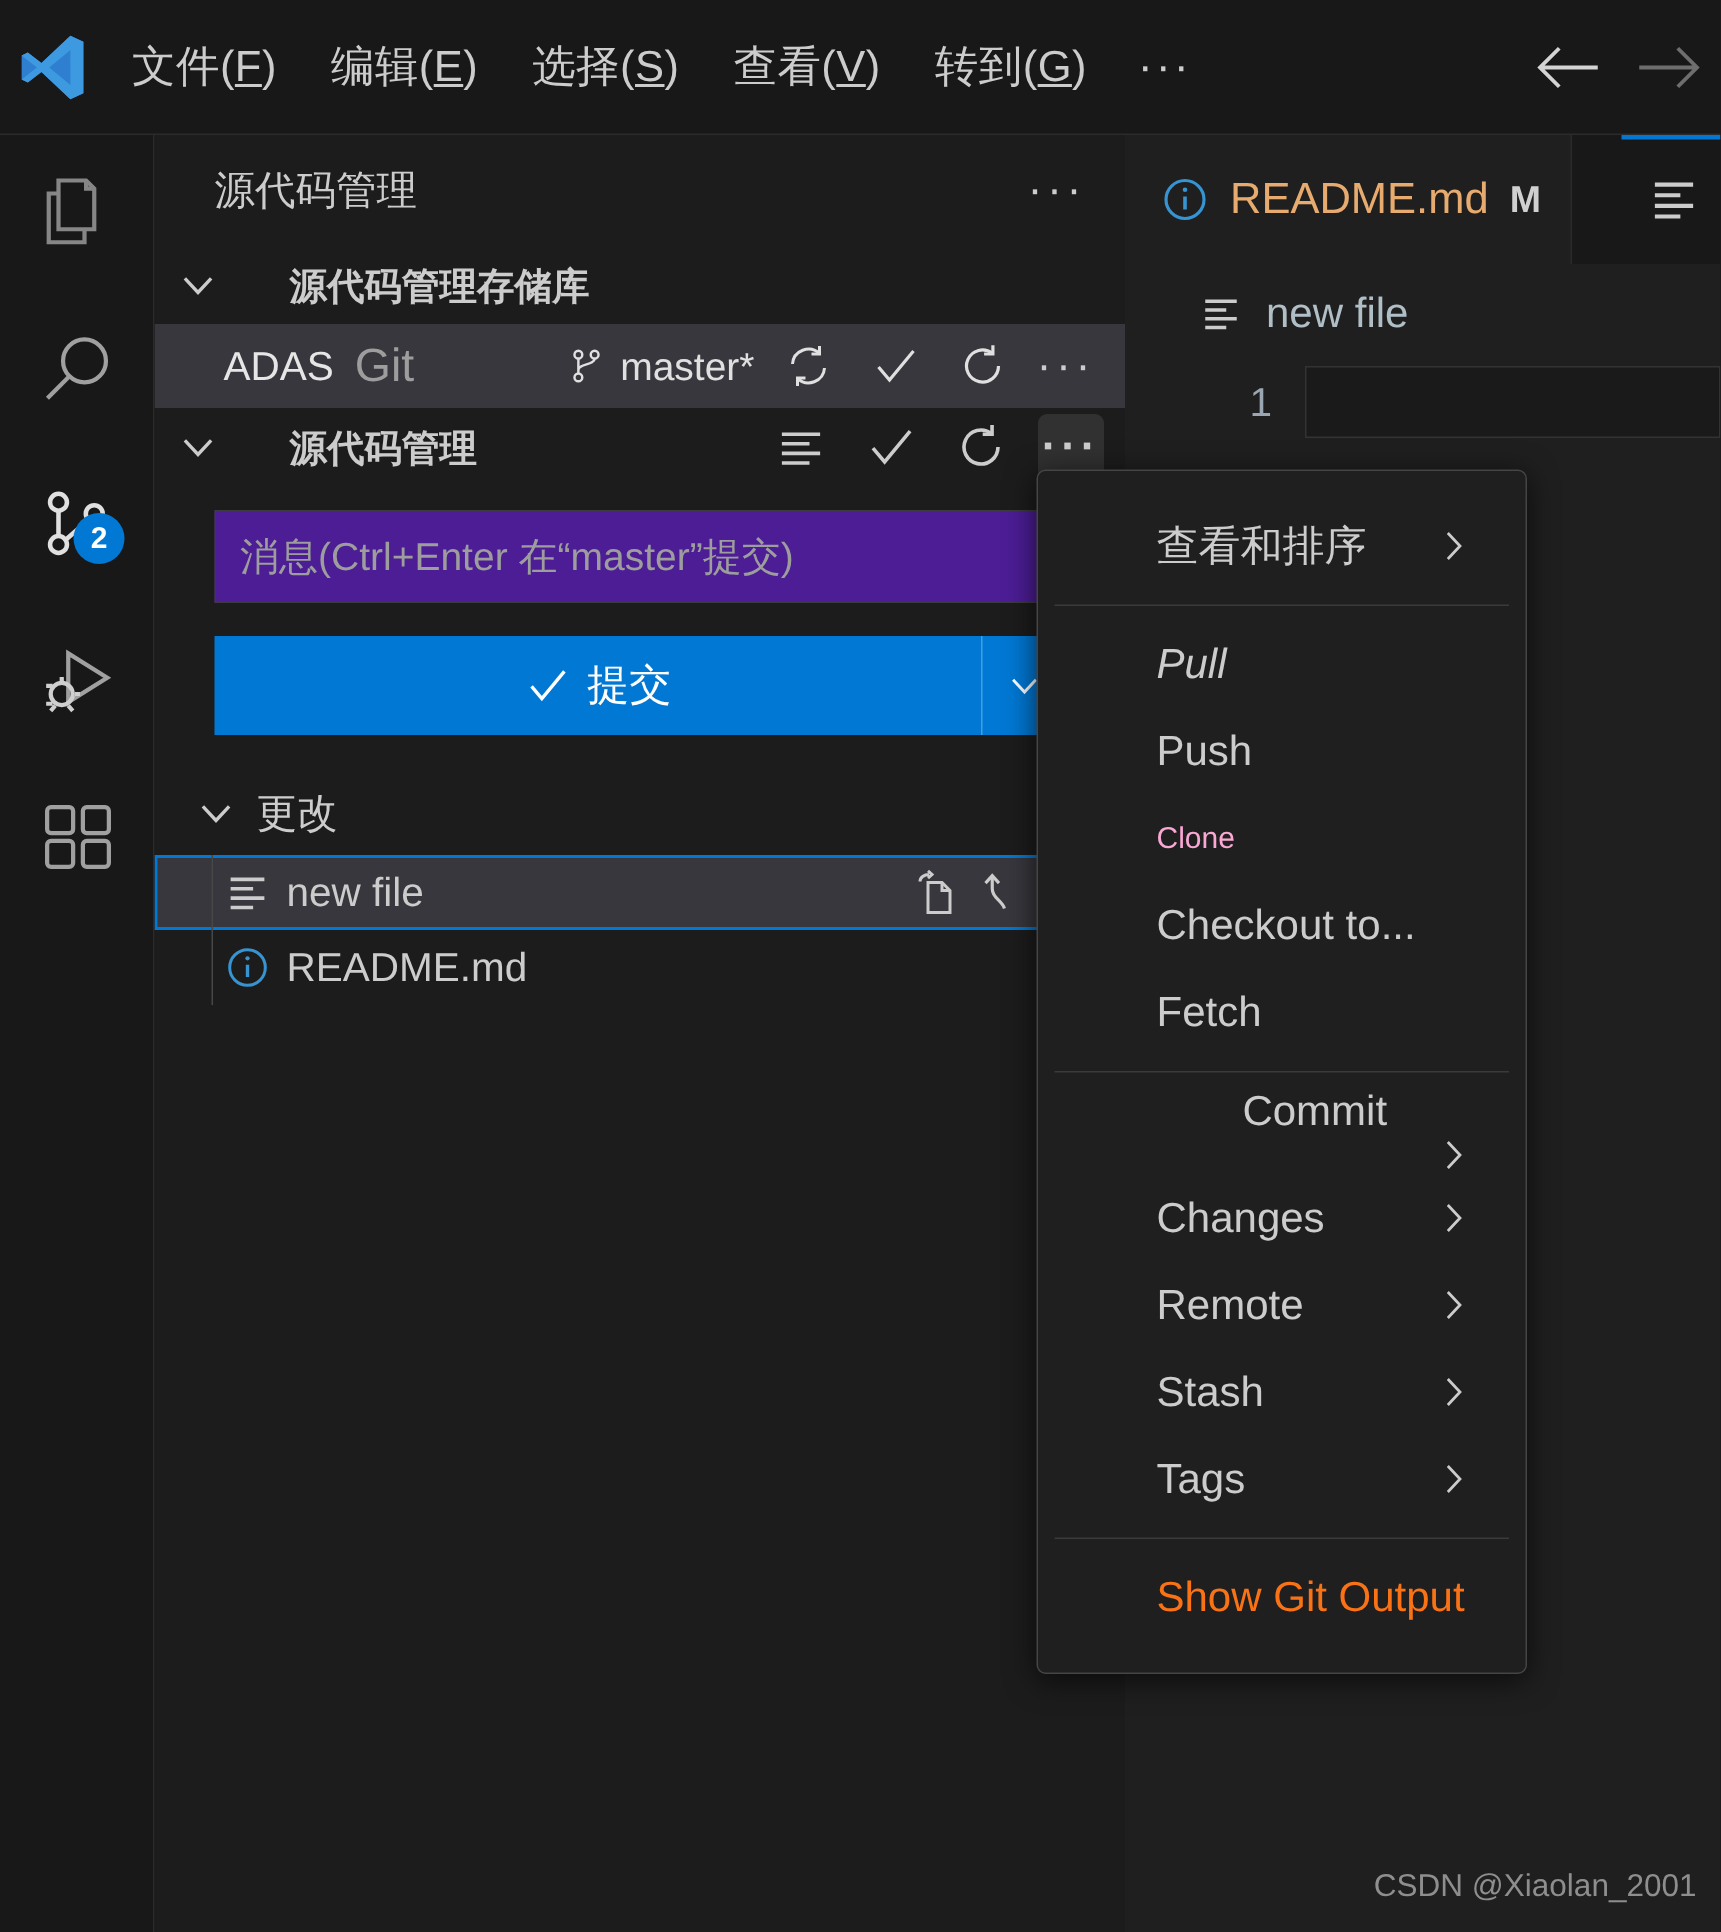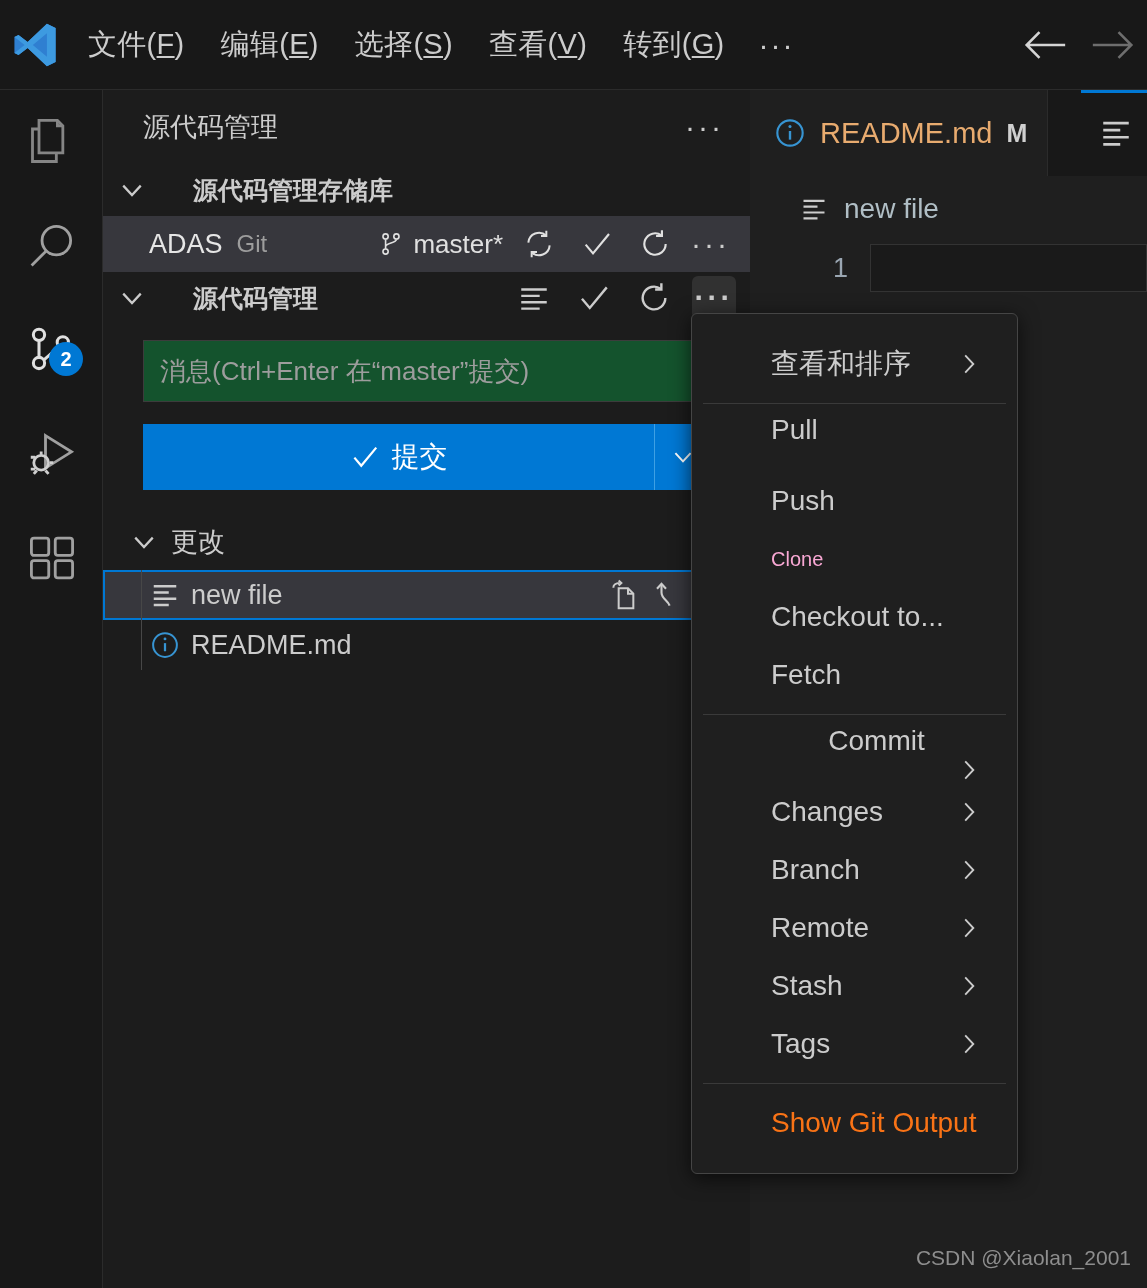--- a/index.html
+++ b/index.html
@@ -64,26 +64,26 @@
   .section-header .chev { margin-right: 10px; display: inline-flex; }
   .section-actions { margin-left: auto; display: flex; align-items: center; gap: 16px; padding-right: 14px; }
   .act-btn { width: 44px; height: 44px; display: flex; align-items: center; justify-content: center; border-radius: 6px; }
   .act-btn.active { background: #313131; }
 
   .repo-row {
     height: 56px; background: #37373d; display: flex; align-items: center;
     padding: 0 20px 0 46px;
   }
   .repo-name { color: #e6e6e6; font-size: 27px; }
-  .repo-kind { color: #9d9d9d; font-size: 24px; margin-left: 14px; }
+  .repo-kind { color: #9d9d9d; font-size: 31px; margin-left: 14px; }
   .repo-right { margin-left: auto; display: flex; align-items: center; gap: 14px; }
   .repo-branch { color: #e0e0e0; font-size: 26px; display: flex; align-items: center; gap: 9px; }
 
   .msg-box {
-    margin: 16px 40px 0 40px; height: 62px; background: #14532d;
+    margin: 16px 40px 0 40px; height: 62px; background: #4c1d95;
     border: 1px solid #3c3c3c; display: flex; align-items: center; padding: 0 16px;
   }
   .msg-placeholder { color: #9d9d9d; font-size: 26px; white-space: nowrap; }
 
   .commit-wrap { margin: 22px 40px 0 40px; display: flex; height: 66px; }
   .commit-btn {
     flex: 1; background: #0078d4; color: #ffffff; font-size: 28px;
     display: flex; align-items: center; justify-content: center; gap: 12px;
   }
   .commit-split {
@@ -410,21 +410,21 @@
         <div style="height: 58px; display: flex; align-items: center; padding: 0px 24px 0px 68px; color: rgb(204, 204, 204); font-size: 28px; white-space: nowrap;">
           <span>查看和排序</span>
           <span style="margin-left: auto; display: inline-flex;">
             <svg width="26" height="26" viewBox="0 0 24 24">
               <path d="M8.5 4 16 12l-7.5 8" stroke="#cccccc" stroke-width="1.7" fill="none"></path>
             </svg>
           </span>
         </div>
       </div>
       <div style="padding: 10px 0px; border-top: 1px solid rgb(58, 58, 58);">
-        <div style="height: 58px; display: flex; padding: 0px 24px 0px 68px; color: rgb(204, 204, 204); font-size: 28px; white-space: nowrap;">
+        <div style="height: 58px; display: flex; align-items: center; padding: 0px 24px 0px 68px; color: rgb(204, 204, 204); font-size: 28px; white-space: nowrap; font-style: italic;">
           <span>Pull</span>
         </div>
         <div style="height: 58px; display: flex; align-items: center; padding: 0px 24px 0px 68px; color: rgb(204, 204, 204); font-size: 28px; white-space: nowrap;">
           <span>Push</span>
         </div>
         <div style="height: 58px; display: flex; align-items: center; padding: 0px 24px 0px 68px; color: #f9a8d4; font-size: 20px; white-space: nowrap;">
           <span>Clone</span>
         </div>
         <div style="height: 58px; display: flex; align-items: center; padding: 0px 24px 0px 68px; color: rgb(204, 204, 204); font-size: 28px; white-space: nowrap;">
           <span>Checkout to...</span>
@@ -444,28 +444,20 @@
         </div>
         <div style="height: 58px; display: flex; align-items: center; padding: 0px 24px 0px 68px; color: rgb(204, 204, 204); font-size: 28px; white-space: nowrap;">
           <span>Changes</span>
           <span style="margin-left: auto; display: inline-flex;">
             <svg width="26" height="26" viewBox="0 0 24 24">
               <path d="M8.5 4 16 12l-7.5 8" stroke="#cccccc" stroke-width="1.7" fill="none"></path>
             </svg>
           </span>
         </div>
         <div style="height: 58px; display: flex; align-items: center; padding: 0px 24px 0px 68px; color: rgb(204, 204, 204); font-size: 28px; white-space: nowrap;">
-          <span>Branch</span>
-          <span style="margin-left: auto; display: inline-flex;">
-            <svg width="26" height="26" viewBox="0 0 24 24">
-              <path d="M8.5 4 16 12l-7.5 8" stroke="#cccccc" stroke-width="1.7" fill="none"></path>
-            </svg>
-          </span>
-        </div>
-        <div style="height: 58px; display: flex; align-items: center; padding: 0px 24px 0px 68px; color: rgb(204, 204, 204); font-size: 28px; white-space: nowrap;">
           <span>Remote</span>
           <span style="margin-left: auto; display: inline-flex;">
             <svg width="26" height="26" viewBox="0 0 24 24">
               <path d="M8.5 4 16 12l-7.5 8" stroke="#cccccc" stroke-width="1.7" fill="none"></path>
             </svg>
           </span>
         </div>
         <div style="height: 58px; display: flex; align-items: center; padding: 0px 24px 0px 68px; color: rgb(204, 204, 204); font-size: 28px; white-space: nowrap;">
           <span>Stash</span>
           <span style="margin-left: auto; display: inline-flex;">

